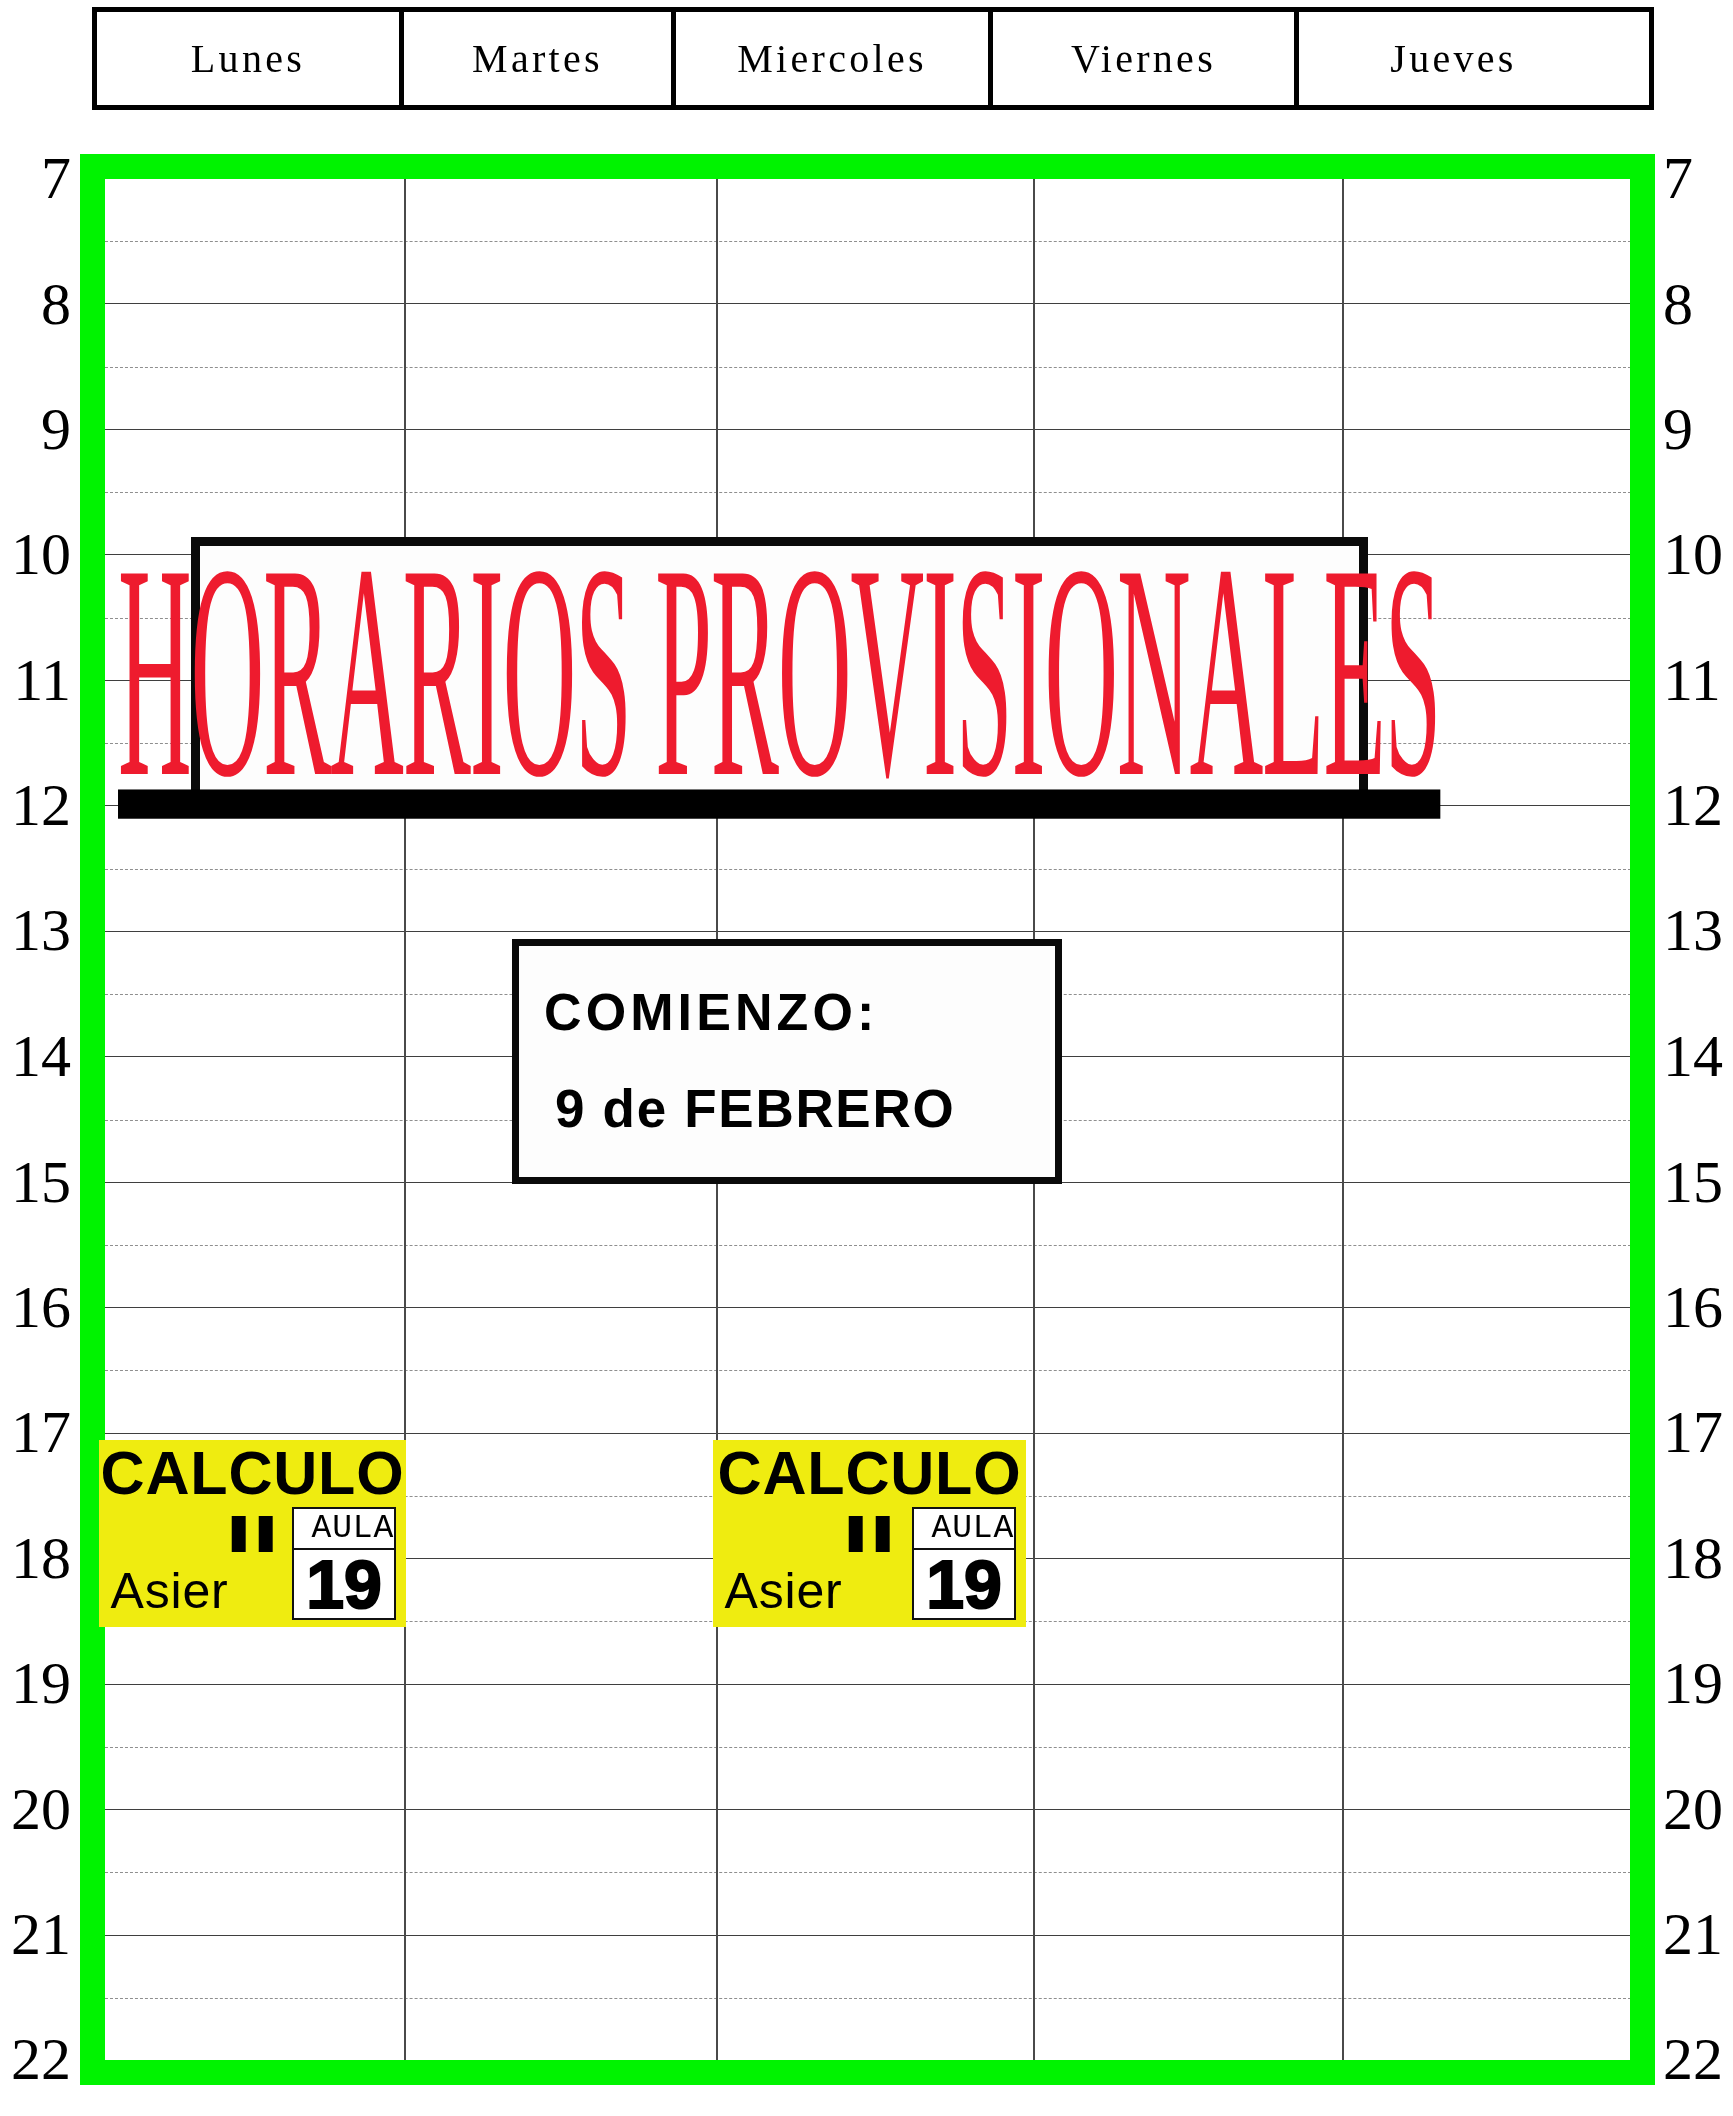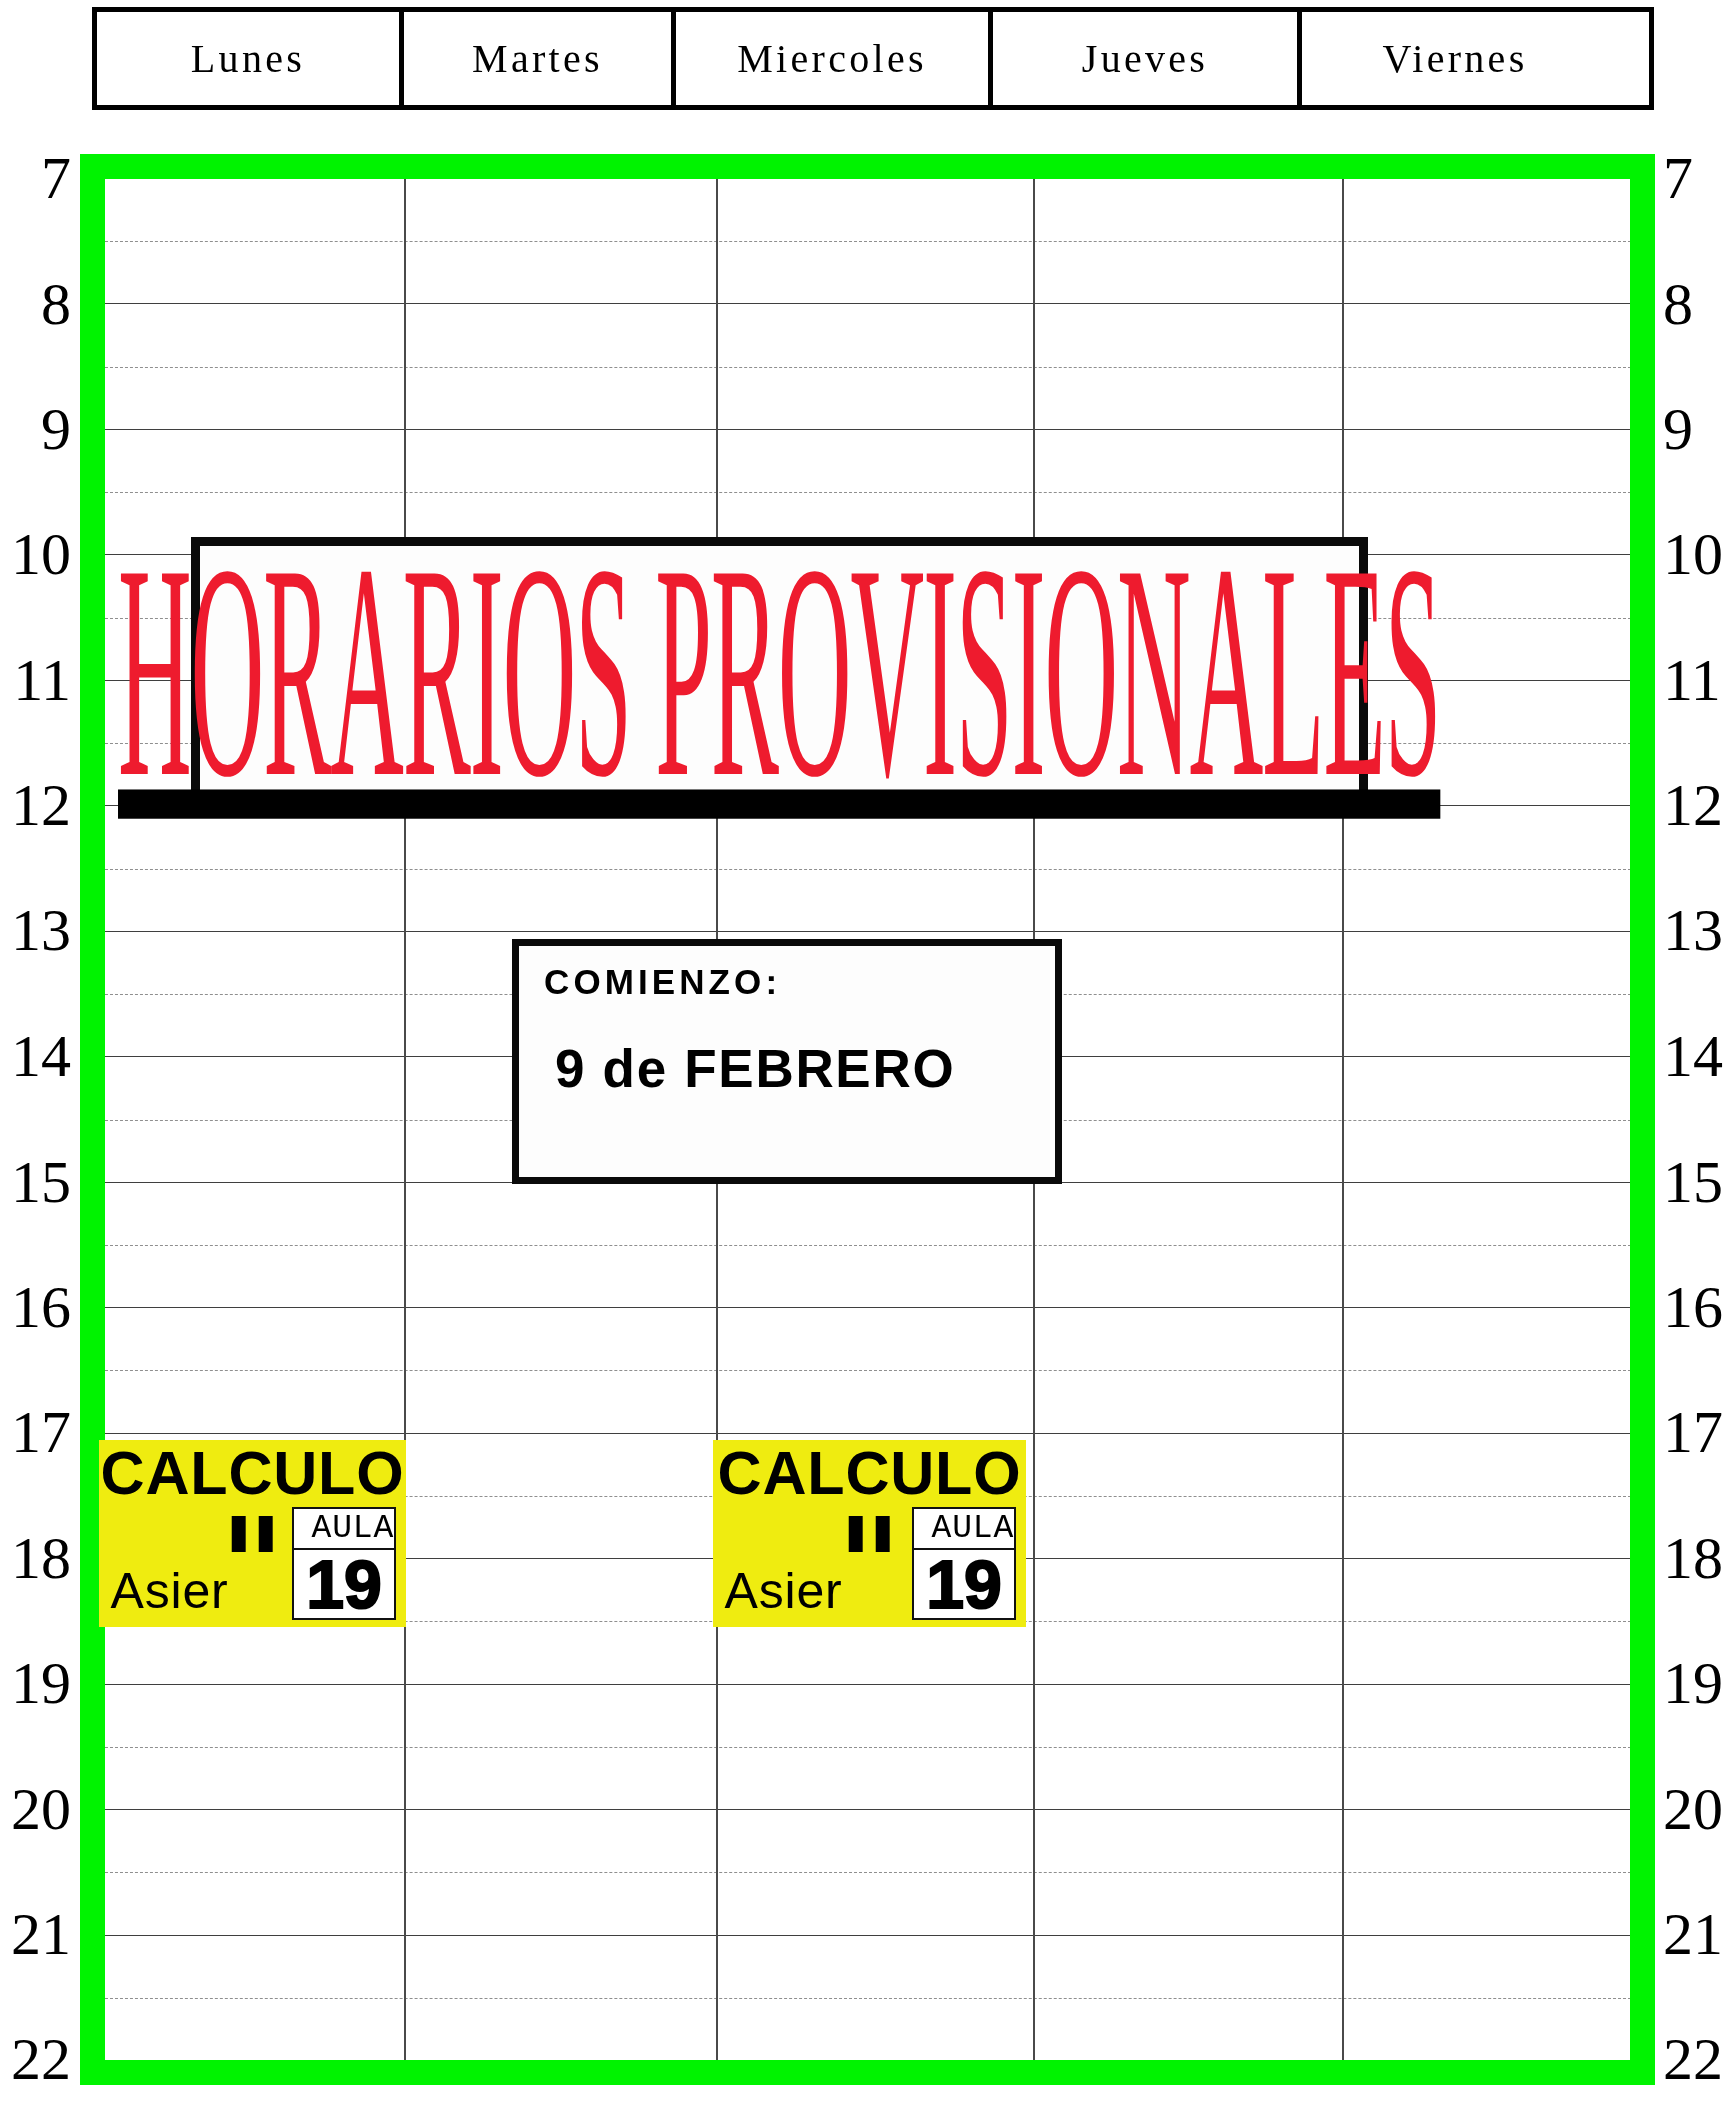--- a/index.html
+++ b/index.html
@@ -39,21 +39,21 @@
   .banner{position:absolute;left:191px;top:537px;width:1177px;height:269px;
           background:#fdfdfd;border:9px solid #0a0a0a;box-sizing:border-box;z-index:7;
           display:flex;align-items:center;justify-content:center;overflow:visible;text-decoration:underline;}
   .banner-text{font-family:"Liberation Serif",serif;font-size:157px;white-space:nowrap;
                transform:scale(0.65,1.95);letter-spacing:-1.7px;}
 
   
   .notice{position:absolute;left:512px;top:939px;width:550px;height:245px;
           background:#fdfdfd;border:7.4px solid #0a0a0a;box-sizing:border-box;z-index:7;
           font-family:"Liberation Sans",sans-serif;font-weight:bold;}
-  .notice-title{margin:16px 0 0 25px;font-size:35px;letter-spacing:4.1px;}
+  .notice-title{margin:36px 0 0 25px;font-size:52px;letter-spacing:4.1px;}
   .notice-date{margin:36px 0 0 36px;font-size:53px;letter-spacing:1.7px;}
 
   
   .event{position:absolute;top:1440px;height:187px;z-index:7;
          font-family:"Liberation Sans",sans-serif;}
   .event-1{left:99px;width:307px;}
   .event-2{left:713px;width:313px;}
   .event-title{text-align:center;font-size:61px;font-weight:bold;letter-spacing:0.8px;
                line-height:1.0;margin-top:3.3px;}
   .event-numeral{text-align:center;line-height:0.85;margin-top:9px;}
@@ -69,22 +69,22 @@
 </style>
 </head>
 <body>
 
 <div class="page">
 
   <div class="day-header">
     <div class="day-cell day-c1">Lunes</div>
     <div class="day-cell day-c2">Martes</div>
     <div class="day-cell day-c3">Miercoles</div>
+    <div class="day-cell day-c5">Viernes</div>
     <div class="day-cell day-c4">Jueves</div>
-    <div class="day-cell day-c5">Viernes</div>
   </div>
 
   <div class="grid">
     <div class="hour-row"></div>
     <div class="hour-row"></div>
     <div class="hour-row"></div>
     <div class="hour-row"></div>
     <div class="hour-row"></div>
     <div class="hour-row"></div>
     <div class="hour-row"></div>

